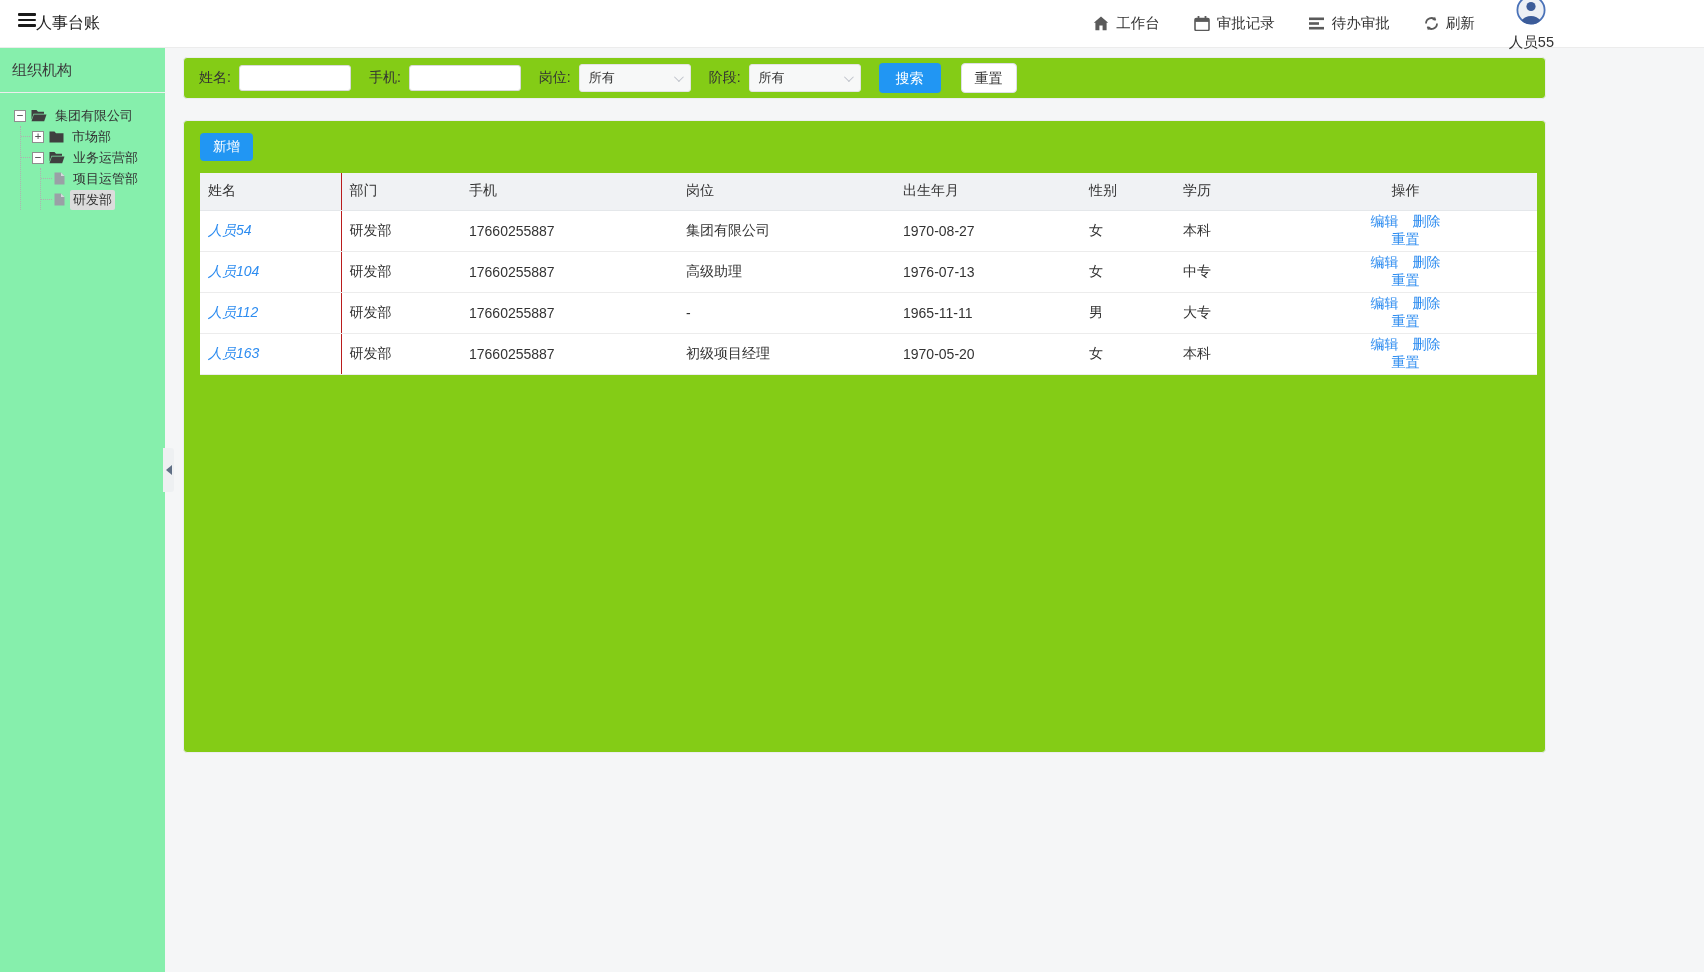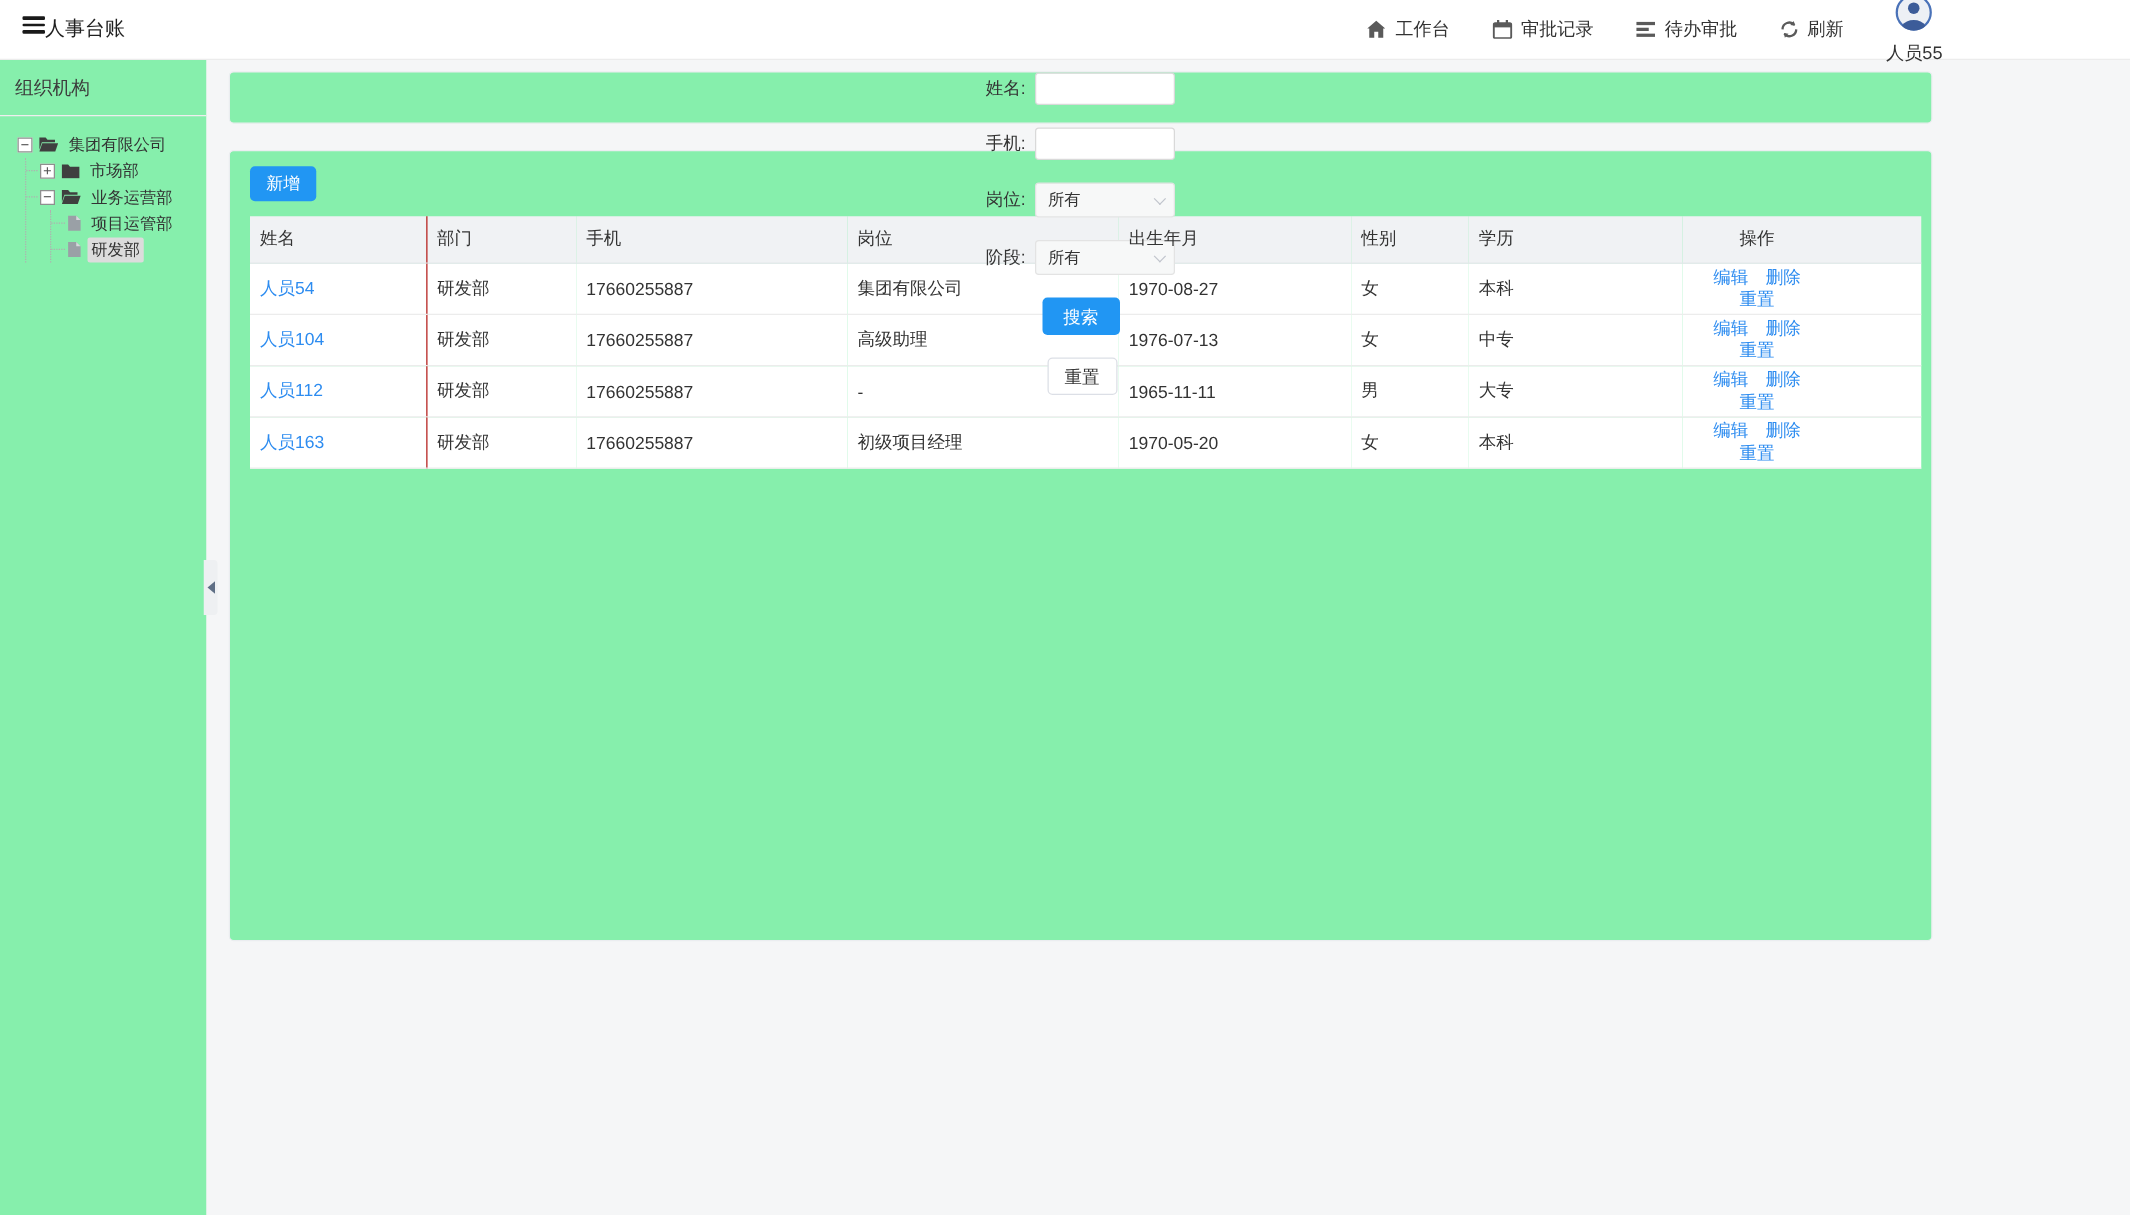--- a/index.html
+++ b/index.html
@@ -57,22 +57,22 @@
     background:#eef0f2; border-radius:0 3px 3px 0;
     display:flex; align-items:center; justify-content:center; cursor:pointer;
   }
   .collapse-handle .tri {
     width:0; height:0; border-top:5px solid transparent; border-bottom:5px solid transparent;
     border-right:6px solid #5f6f85;
   }
   
   .content { position:absolute; left:165px; top:48px; width:1539px; height:924px; }
   .card {
-    background:#86efac; border:1px solid #ebedf0; border-radius:4px;
-    margin-left:18px; width:1363px;flex-direction:column;
+    background:#84cc16; border:1px solid #ebedf0; border-radius:4px;
+    margin-left:18px; width:1363px;
   }
   .filter-card {
     margin-top:9px; height:42px; display:flex; align-items:center;
     padding:0 15px; gap:18px;
   }
   .f-group { display:flex; align-items:center; gap:8px; }
   .f-label { font-size:14px; color:#333; }
   .f-input {
     width:112px; height:26px; border:1px solid #d9d9d9; border-radius:3px;
     font-size:13px; padding:0 6px; outline:none; background:#fff;
@@ -101,21 +101,21 @@
   thead th {
     background:#f0f2f4; font-weight:400; font-size:14px; color:#333; text-align:left;
     height:38px; padding:0 8px; border-bottom:1px solid #e4e7ea;
   }
   tbody td {
     font-size:14px; color:#333; height:41px; padding:0 8px;
     border-bottom:1px solid #ececec; background:#fff;
   }
   th.col-name, td.cell-name { border-right:1px solid #b91c1c; }
   th.col-ops, td.cell-ops { text-align:center; padding-right:80px; }
-  a.name-link { color:#2d8cf0; text-decoration:none; cursor:pointer; }
+  a.name-link { color:#2d8cf0; text-decoration:none; cursor:pointer;font-style:italic; }
   a.op-link { color:#2d8cf0; text-decoration:none; cursor:pointer; margin:0 7px; font-size:14px; }
   .summary { font-size:13px; color:#333; margin:20px 0 0 1px; }
   svg { vertical-align:middle; }
 </style>
 </head>
 <body>
 
 <header class="navbar">
   <div class="nav-left">
     <div class="hamburger">

